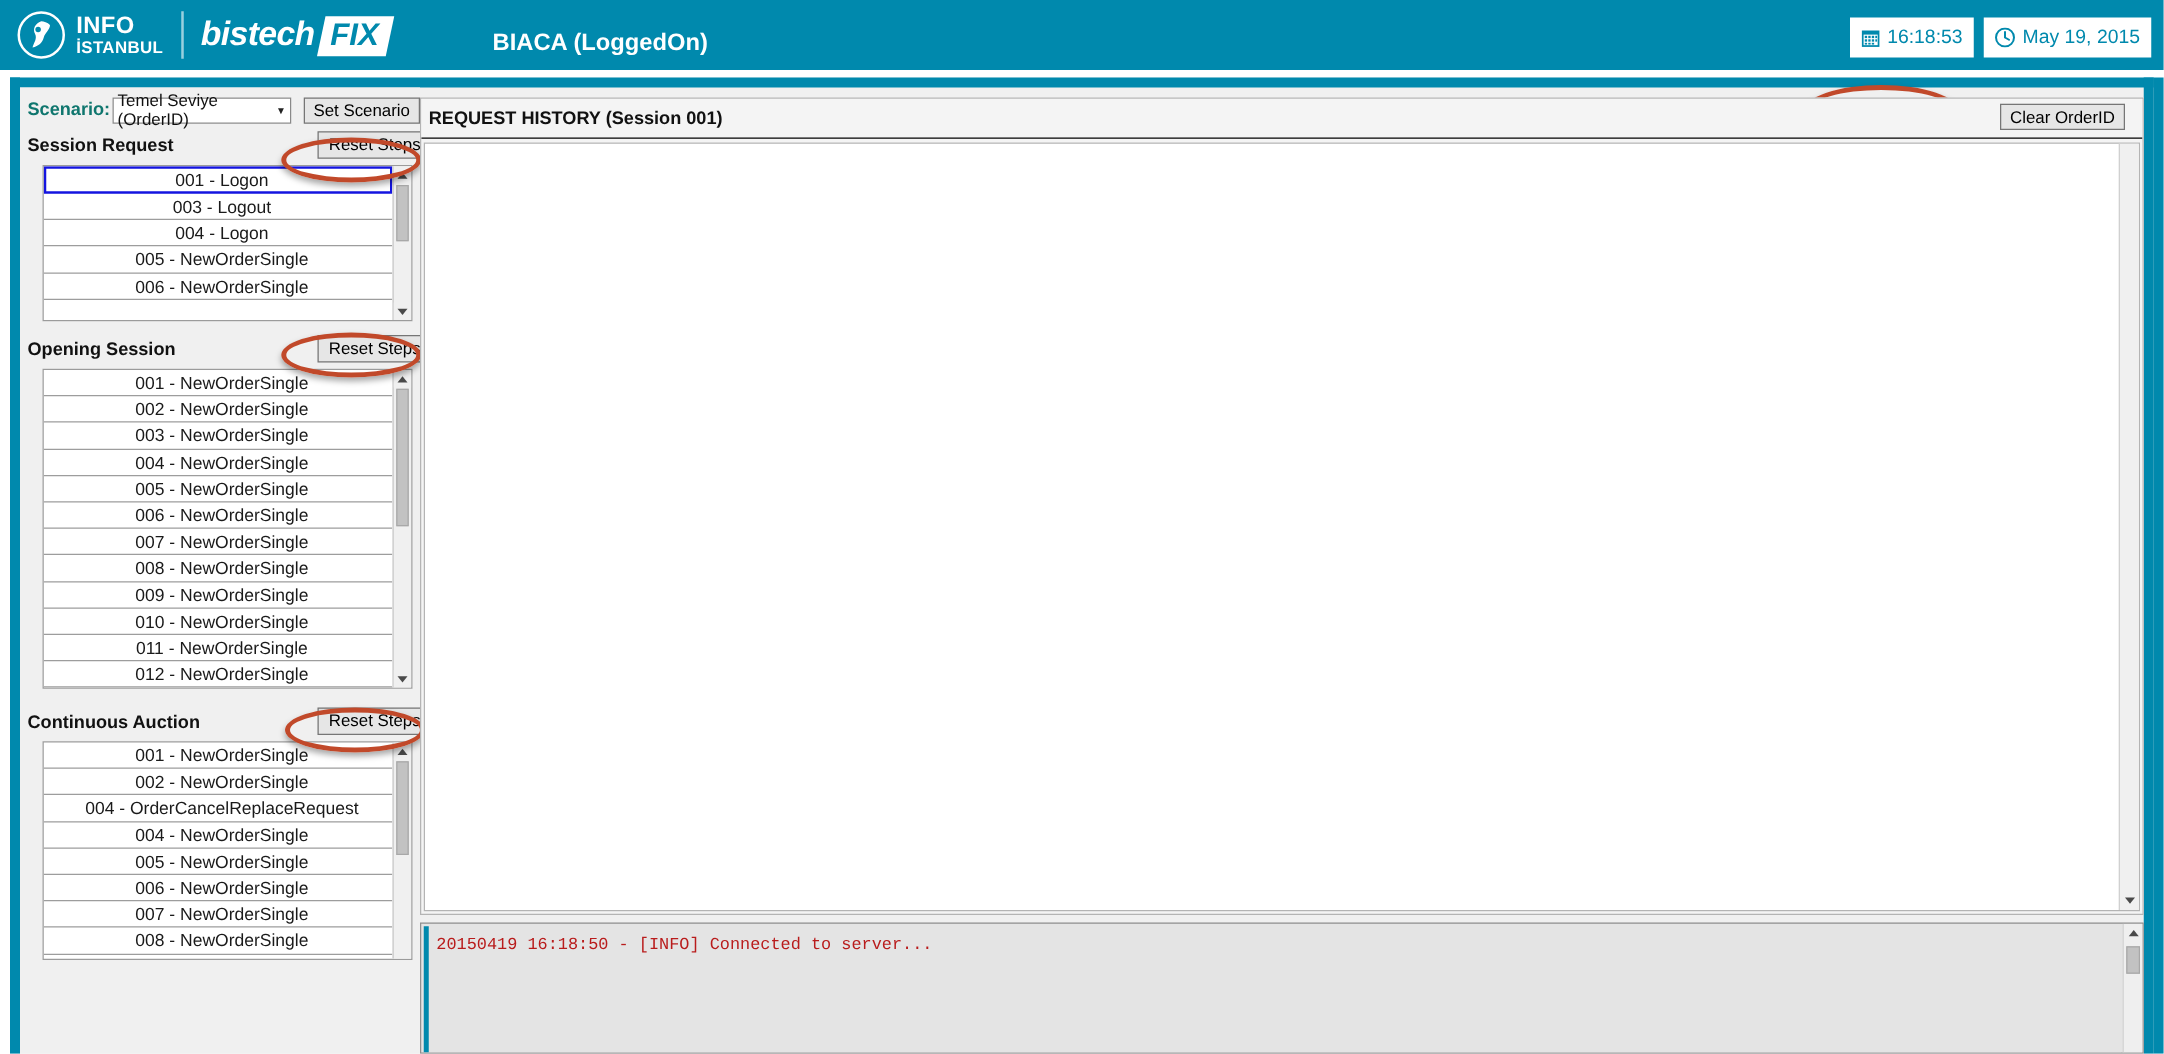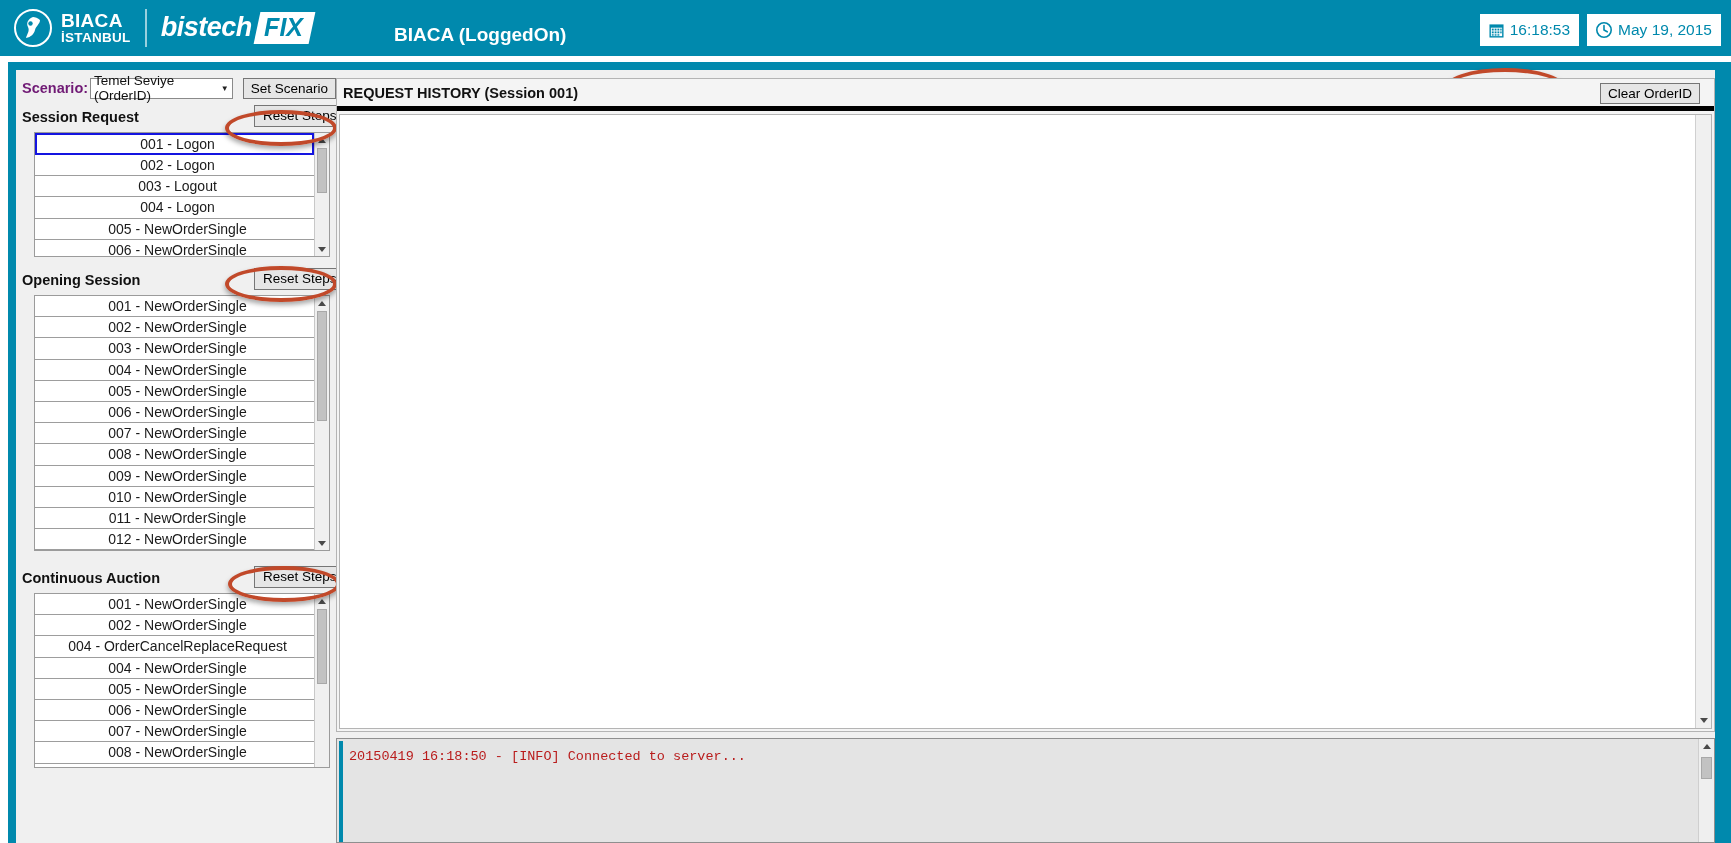--- a/index.html
+++ b/index.html
@@ -73,21 +73,21 @@
   .left-panel {
     position: absolute; left: 16px; top: 70px;
     width: 320px; height: 773px;
     background: #f0f0f0;
     overflow: hidden;
   }
   .scenario-row {
     display: flex; align-items: center; gap: 0;
     padding: 8px 0 4px 6px; height: 32px;
   }
-  .scenario-label { font-size: 14.5px; font-weight: bold; color: #701a75; }
+  .scenario-label { font-size: 14.5px; font-weight: bold; color: #0f766e; }
   .scenario-select {
     margin-left: 2px; width: 156px; height: 21px;
     border: 1px solid #8a8a8a; background: #fff;
     font-size: 13.5px; color: #111;
     display: flex; align-items: center; justify-content: space-between;
     padding: 0 3px 0 3px;
   }
   .scenario-select .caret { font-size: 8px; color:#222; margin-left:3px; }
   .btn {
     border: 1px solid #767676; background: #e6e6e6;
@@ -156,21 +156,21 @@
   .history-panel {
     position: absolute; left: 336px; top: 78px;
     width: 1379px; height: 654px;
     background: #f4f4f4;
     border: 1px solid #b4b4b4;
     overflow: hidden;
   }
   .history-head {
     height: 32px; display: flex; align-items: center;
     padding-left: 6px; position: relative;
-    background: #f4f4f4; border-bottom: 5px solid #000000;
+    background: #f4f4f4; border-bottom: 1px solid #000000;
   }
   .history-title { font-size: 14.5px; font-weight: bold; color: #111; }
   .clear-btn-wrap { position: absolute; right: 14px; top: 4px; }
   .history-body {
     position: absolute; left: 2px; top: 35px; right: 2px; bottom: 2px;
     background: #fff; border: 1px solid #b4b4b4;
   }
   .history-vscroll {
     position: absolute; right: 0; top: 0; bottom: 0; width: 16px;
     background: #f0f0f0; border-left: 1px solid #d0d0d0;
@@ -209,21 +209,21 @@
 
   <div class="header">
     <div class="logo-wrap">
       <div class="logo-mark">
         <svg width="22" height="24" viewBox="0 0 22 24" aria-hidden="true">
           <path d="M11 1 C6 3 4 7 6 11 C8 15 5 18 4 22 C9 21 12 18 13 14 C14 10 18 8 18 4 C16 2 13 1 11 1 Z" fill="#ffffff"></path>
           <circle cx="8.5" cy="7.5" r="2.2" fill="#0089ad"></circle>
         </svg>
       </div>
       <div class="logo-borsa">
-        <span class="l1">BIACA</span>
+        <span class="l1">INFO</span>
         <span class="l2">İSTANBUL</span>
       </div>
       <div class="logo-sep"></div>
       <div>
         <span class="logo-bistech">bistech</span><span class="logo-fix"><span>FIX</span></span>
       </div>
     </div>
 
     <div class="session-title">BIACA (LoggedOn)</div>
 
@@ -273,21 +273,20 @@
 
     <div class="sec-head">
       <span class="sec-title">Session Request</span>
       <div class="reset-btn-wrap">
         <button class="btn reset-btn">Reset Steps</button>
       </div>
     </div>
     <div class="list-box" style="height:125px;">
       <div class="list-inner">
         <div class="list-item selected">001 - Logon</div>
-        <div class="list-item">002 - Logon</div>
         <div class="list-item">003 - Logout</div>
         <div class="list-item">004 - Logon</div>
         <div class="list-item">005 - NewOrderSingle</div>
         <div class="list-item">006 - NewOrderSingle</div>
       </div>
       <div class="vscroll">
         <div class="arr top">
             <i class="tri tri-up"></i>
           </div>
         <div class="thumb" style="top:15px; height:45px;"></div>

